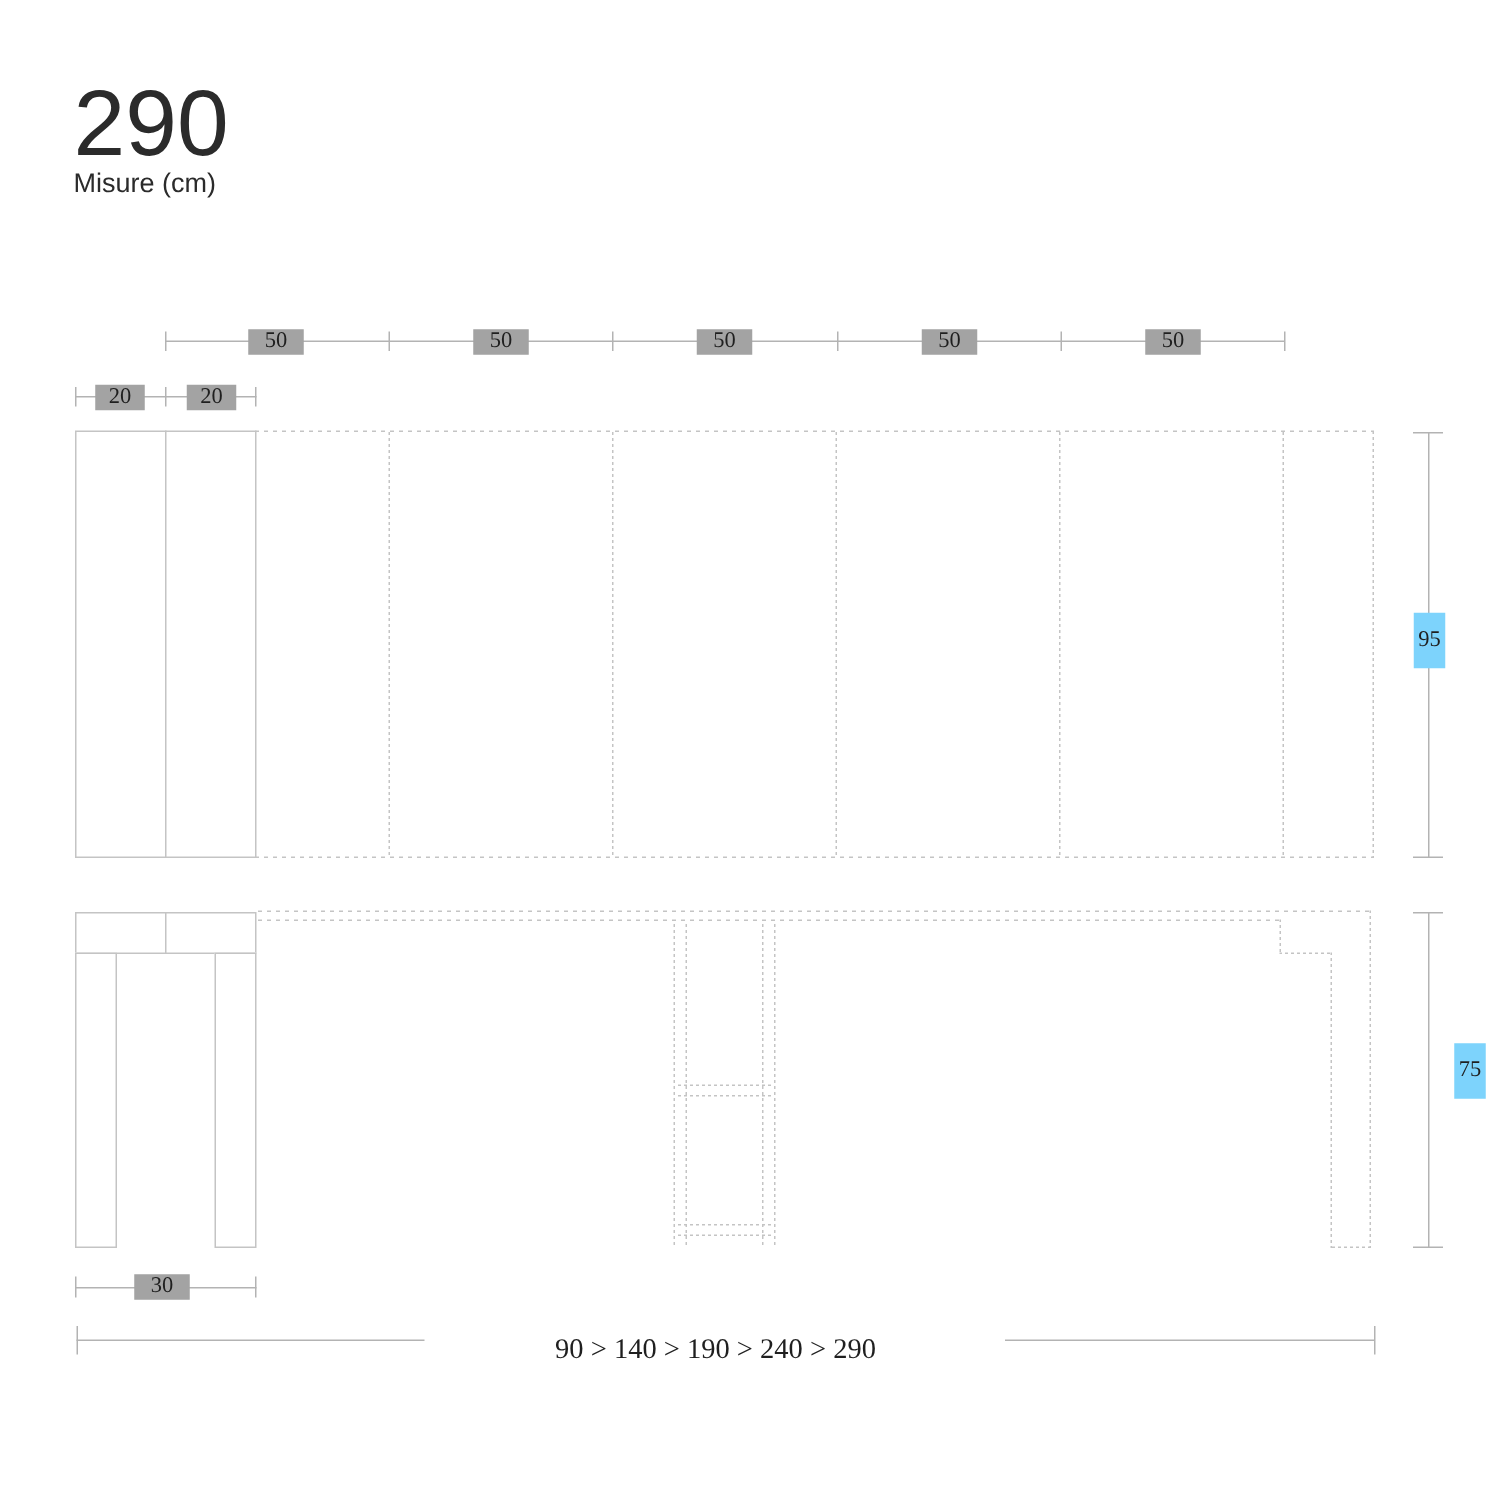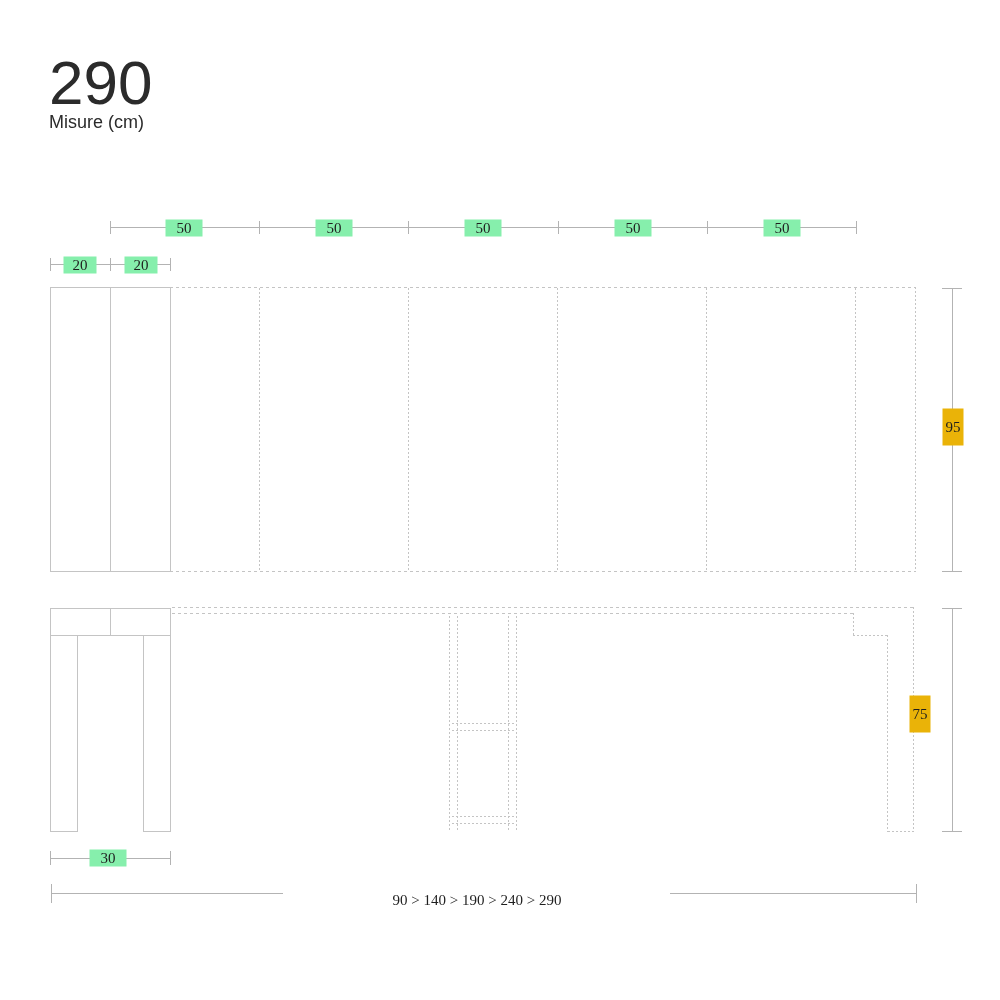--- a/index.html
+++ b/index.html
@@ -26,26 +26,26 @@
          background:repeating-linear-gradient(to right,var(--ln) 0 2px,transparent 2px 4px);}
   .vdot{position:absolute;width:1px;
          background:repeating-linear-gradient(to bottom,var(--ln) 0 2px,transparent 2px 4px);}
   .rect{position:absolute;border:1px solid var(--ln);background:#fff;}
   
   .vtick{position:absolute;width:1px;height:13px;background:var(--dim);}
   .htick{position:absolute;height:1px;width:20px;background:var(--dim);}
   
   .dimlabel{position:absolute;transform:translate(-50%,-50%);
         font-family:"Liberation Serif","DejaVu Serif",serif;font-size:15px;color:var(--text);
-        background:#86efac;padding:0 11px;white-space:nowrap;}
+        background:#a3a3a3;padding:0 11px;white-space:nowrap;}
   .dimlabel-v{position:absolute;transform:translate(-50%,-50%);
         font-family:"Liberation Serif","DejaVu Serif",serif;font-size:15px;color:var(--text);
-        background:#eab308;padding:10px 3px;white-space:nowrap;}
+        background:#7dd3fc;padding:10px 3px;white-space:nowrap;}
   .seqlabel{position:absolute;transform:translate(-50%,-50%);
-        font-family:"Liberation Serif","DejaVu Serif",serif;font-size:15px;color:var(--text);
+        font-family:"Liberation Serif","DejaVu Serif",serif;font-size:19px;color:var(--text);
         white-space:nowrap;text-align:center;}
 </style>
 </head>
 <body>
 
 <div class="canvas">
 
   <div class="page-title" style="left:49px;top:52px;">290</div>
   <div class="page-subtitle" style="left:49px;top:112px;">Misure (cm)</div>
 
@@ -115,21 +115,21 @@
     <div class="hdot" style="left:853px;top:635px;width:35px;"></div>
     <div class="vdot" style="left:887px;top:635px;height:197px;"></div>
     <div class="vdot" style="left:913px;top:607px;height:225px;"></div>
     <div class="hdot" style="left:888px;top:831px;width:26px;"></div>
   </div>
 
   <div>
     <div class="vl" style="left:952px;top:608px;height:224px;"></div>
     <div class="htick" style="left:942px;top:608px;"></div>
     <div class="htick" style="left:942px;top:831px;"></div>
-    <div class="dimlabel-v" style="left:920px;top:714px;">75</div>
+    <div class="dimlabel-v" style="left:980px;top:714px;">75</div>
   </div>
 
   <div>
     <div class="hl" style="left:50px;top:858px;width:121px;"></div>
     <div class="vtick" style="left:50px;top:851px;height:14px;"></div>
     <div class="vtick" style="left:170px;top:851px;height:14px;"></div>
     <div class="dimlabel" style="left:108px;top:858px;">30</div>
   </div>
 
   <div>

